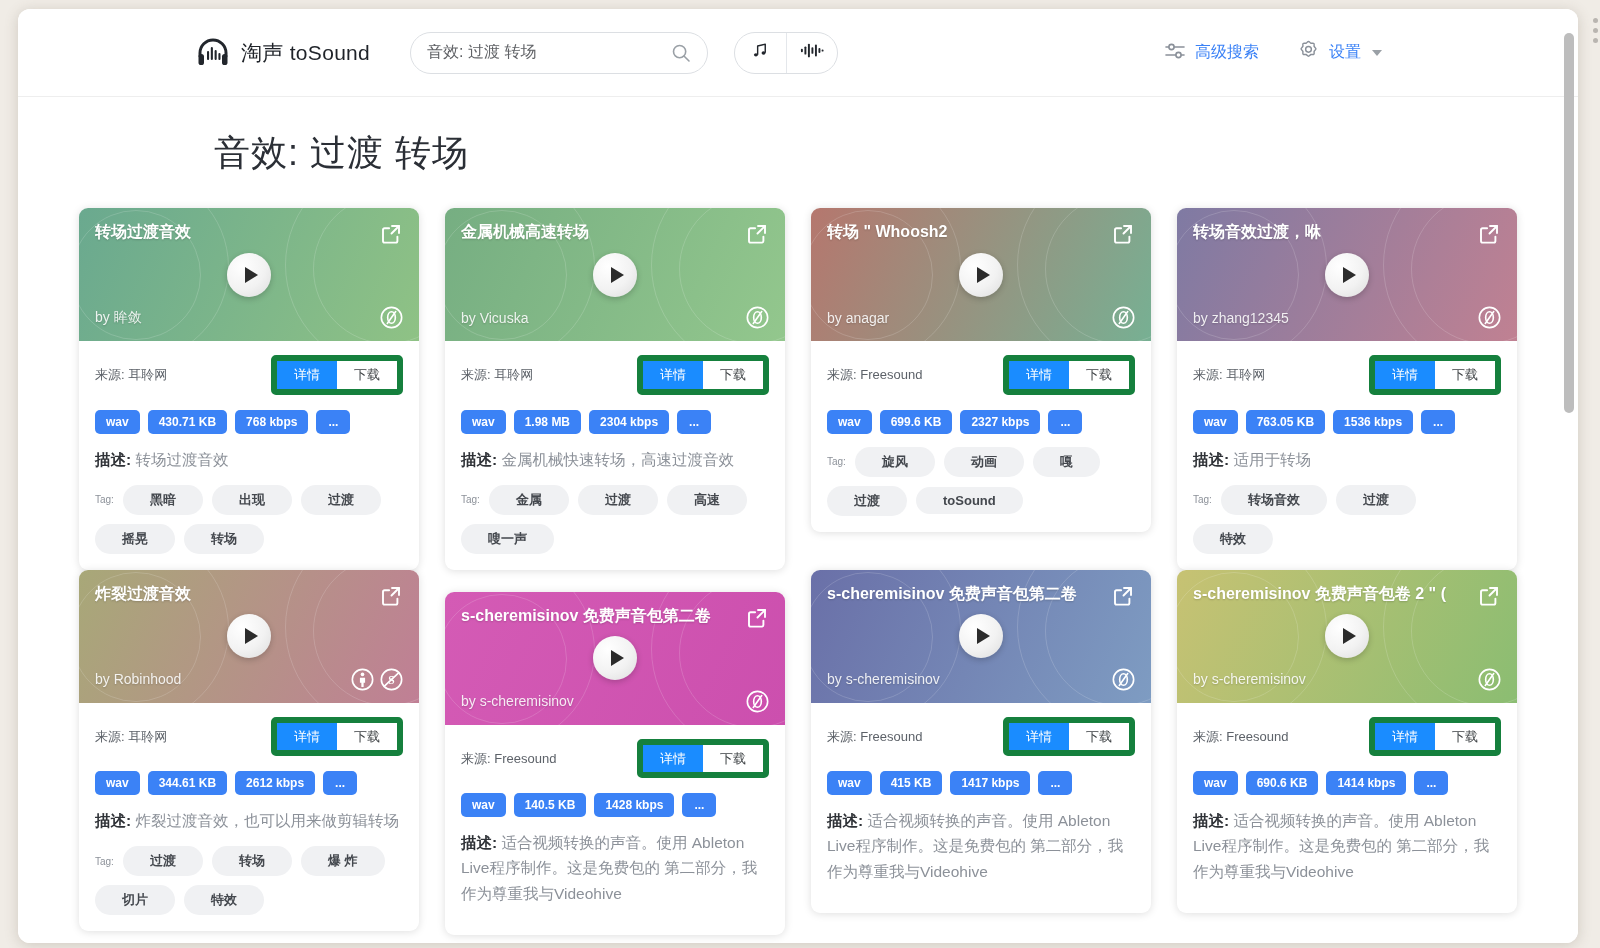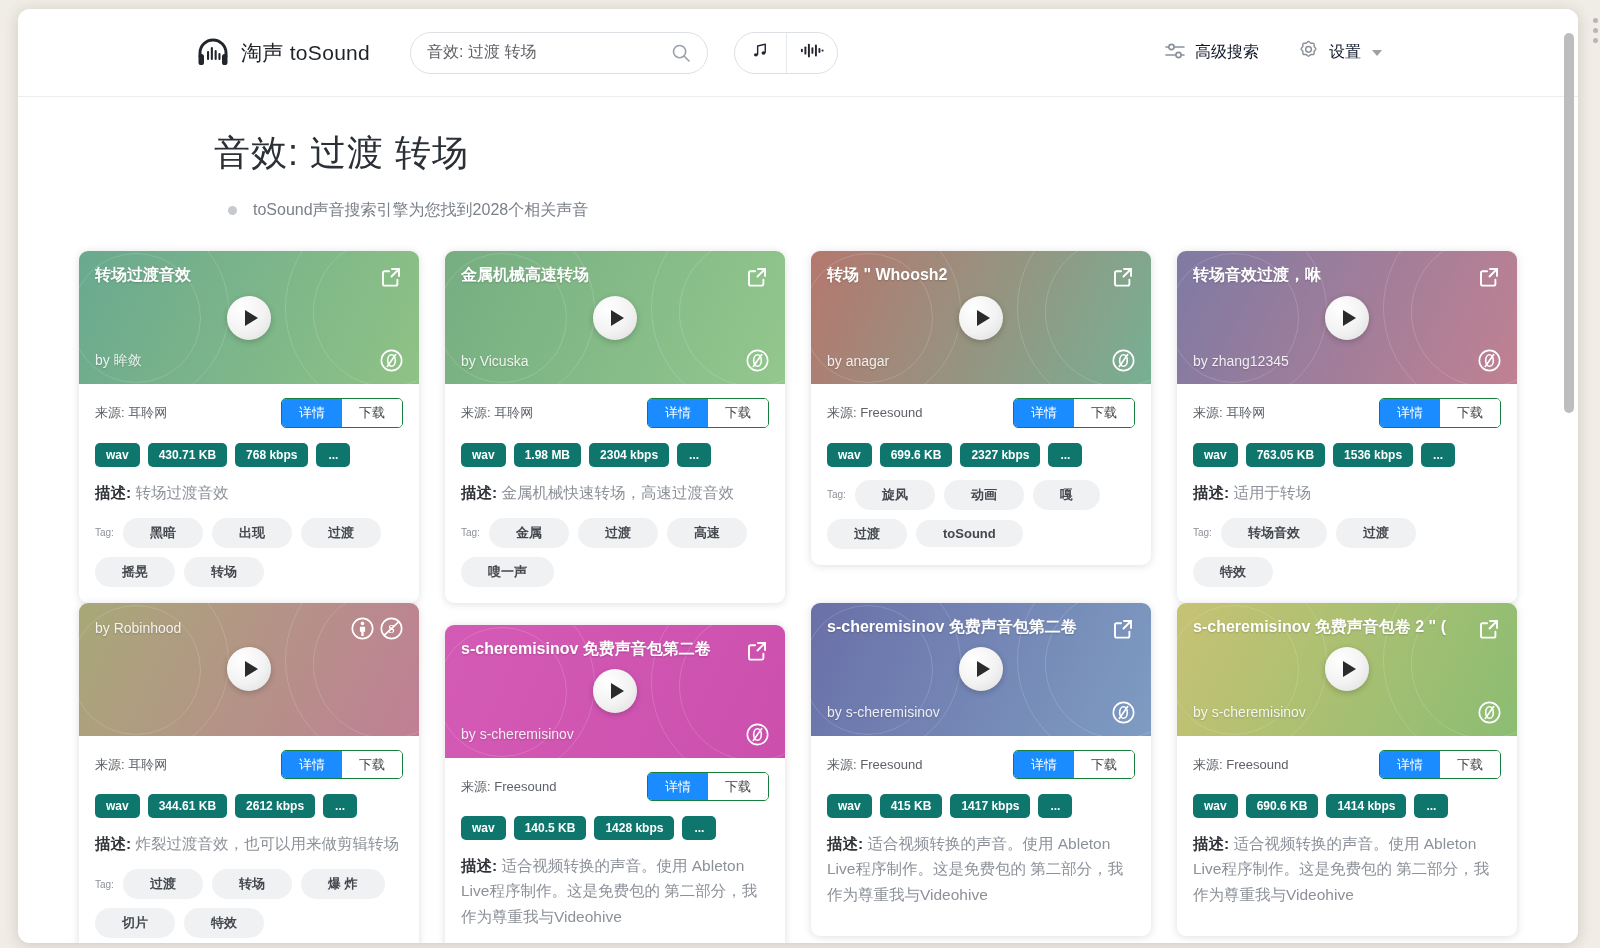--- a/index.html
+++ b/index.html
@@ -134,21 +134,21 @@
     margin-left: auto;
     margin-right: 196px;
     display: flex;
     align-items: center;
     gap: 38px;
   }
   .hr-item {
     display: flex;
     align-items: center;
     gap: 9px;
-    color: #0f172a;
+    color: #3b82f6;
     font-size: 16px;
     cursor: pointer;
     white-space: nowrap;
   }
   .caret {
     width: 0; height: 0;
     border-left: 5px solid transparent;
     border-right: 5px solid transparent;
     border-top: 6px solid #9aa0a6;
     margin-left: 2px;
@@ -283,21 +283,21 @@
   .srcrow {
     display: flex;
     align-items: center;
     justify-content: space-between;
     gap: 10px;
     margin-bottom: 15px;
   }
   .src-label { font-size: 13px; color: #5d6269; white-space: nowrap; }
   .btn-pair {
     display: flex;
-    border: 1px solid #15803d;
+    border: 6px solid #15803d;
     border-radius: 5px;
     overflow: hidden;
     flex: none;
   }
   .btn-detail, .btn-download {
     font-size: 13px;
     padding: 6px 17px;
     cursor: pointer;
     line-height: 1.2;
     white-space: nowrap;
@@ -305,21 +305,21 @@
   .btn-detail { background: #1a8cff; color: #fff; }
   .btn-download { background: #fff; color: #3c4043; }
 
   .meta-row {
     display: flex;
     flex-wrap: wrap;
     gap: 8px;
     margin-bottom: 13px;
   }
   .meta-chip {
-    background: #0f766e;
+    background: #3b82f6;
     color: #fff;
     font-size: 12px;
     font-weight: bold;
     padding: 5px 11px;
     border-radius: 5px;
     white-space: nowrap;
   }
   .meta-chip.more { padding: 5px 12px; }
 
   .desc {
@@ -430,24 +430,20 @@
           <span>设置</span>
           <span class="caret"></span>
         </div>
       </div>
     </div>
 
     <div id="page">
 
       <div id="title-block">
         <h1 id="page-title">音效: 过渡 转场</h1>
-        <div id="result-line">
-          <span class="bullet"></span>
-          <span>toSound声音搜索引擎为您找到2028个相关声音</span>
-        </div>
       </div>
 
       <div id="grid">
           <div class="card">
             <div class="card-hero" style="background: linear-gradient(115deg, rgb(106, 169, 143) 0%, rgb(143, 194, 133) 100%);">
               <div class="hero-rings">
                 <span style="width:190px;height:190px;left:-40px;top:-36px;"></span>
                 <span style="width:130px;height:130px;left:-8px;top:2px;"></span>
                 <span style="width:210px;height:210px;right:-76px;top:-48px;"></span>
                 <span style="width:150px;height:150px;right:-44px;top:-14px;"></span>
@@ -660,20 +656,28 @@
               </div>
             </div>
           </div>
           <div class="card">
             <div class="card-hero" style="background: linear-gradient(115deg, rgb(168, 168, 120) 0%, rgb(192, 127, 149) 100%);">
               <div class="hero-rings">
                 <span style="width:190px;height:190px;left:-40px;top:-36px;"></span>
                 <span style="width:130px;height:130px;left:-8px;top:2px;"></span>
                 <span style="width:210px;height:210px;right:-76px;top:-48px;"></span>
                 <span style="width:150px;height:150px;right:-44px;top:-14px;"></span>
+              </div>
+              <div class="hero-top">
+                <div class="card-title">炸裂过渡音效</div>
+                <span class="external-icon"><svg viewBox="0 0 24 24" width="24" height="24">
+                    <path d="M13 4h7v7" fill="none" stroke="#fff" stroke-width="1.9" stroke-linecap="round" stroke-linejoin="round"></path>
+                    <line x1="20" y1="4" x2="12.5" y2="11.5" stroke="#fff" stroke-width="1.9" stroke-linecap="round"></line>
+                    <path d="M18.4 14.6V19a1.6 1.6 0 0 1-1.6 1.6H5.6A1.6 1.6 0 0 1 4 19V7.8a1.6 1.6 0 0 1 1.6-1.6h4.5" fill="none" stroke="#fff" stroke-width="1.9" stroke-linecap="round" stroke-linejoin="round"></path>
+                  </svg></span>
               </div>
               <div class="play-btn">
                 <span class="play-tri"></span>
               </div>
               <div class="hero-bottom">
                 <div class="card-author">by Robinhood</div>
                 <div class="license-group">
                   <span class="license-badge"><svg viewBox="0 0 24 24" width="23" height="23">
                       <circle cx="12" cy="12" r="10.6" fill="none" stroke="#fff" stroke-width="1.7"></circle>
                       <circle cx="12" cy="6.7" r="1.9" fill="#fff"></circle>

